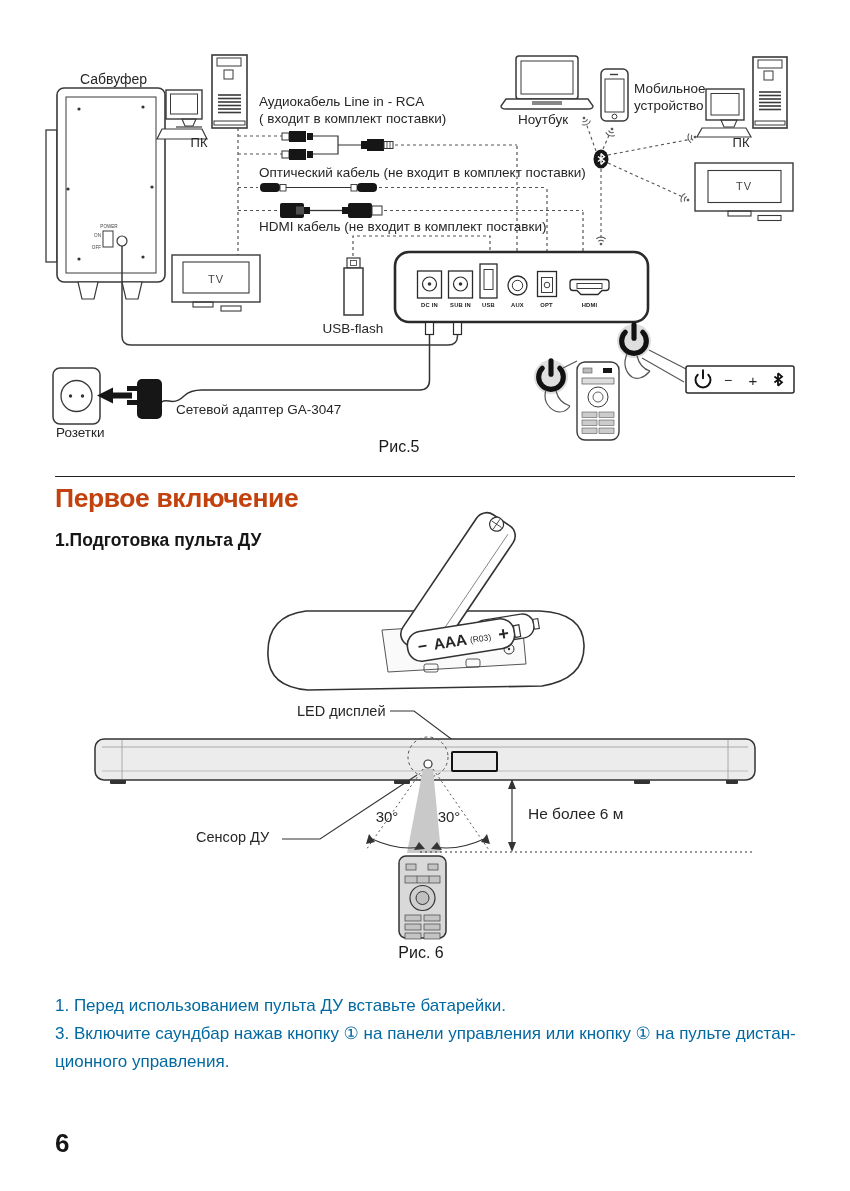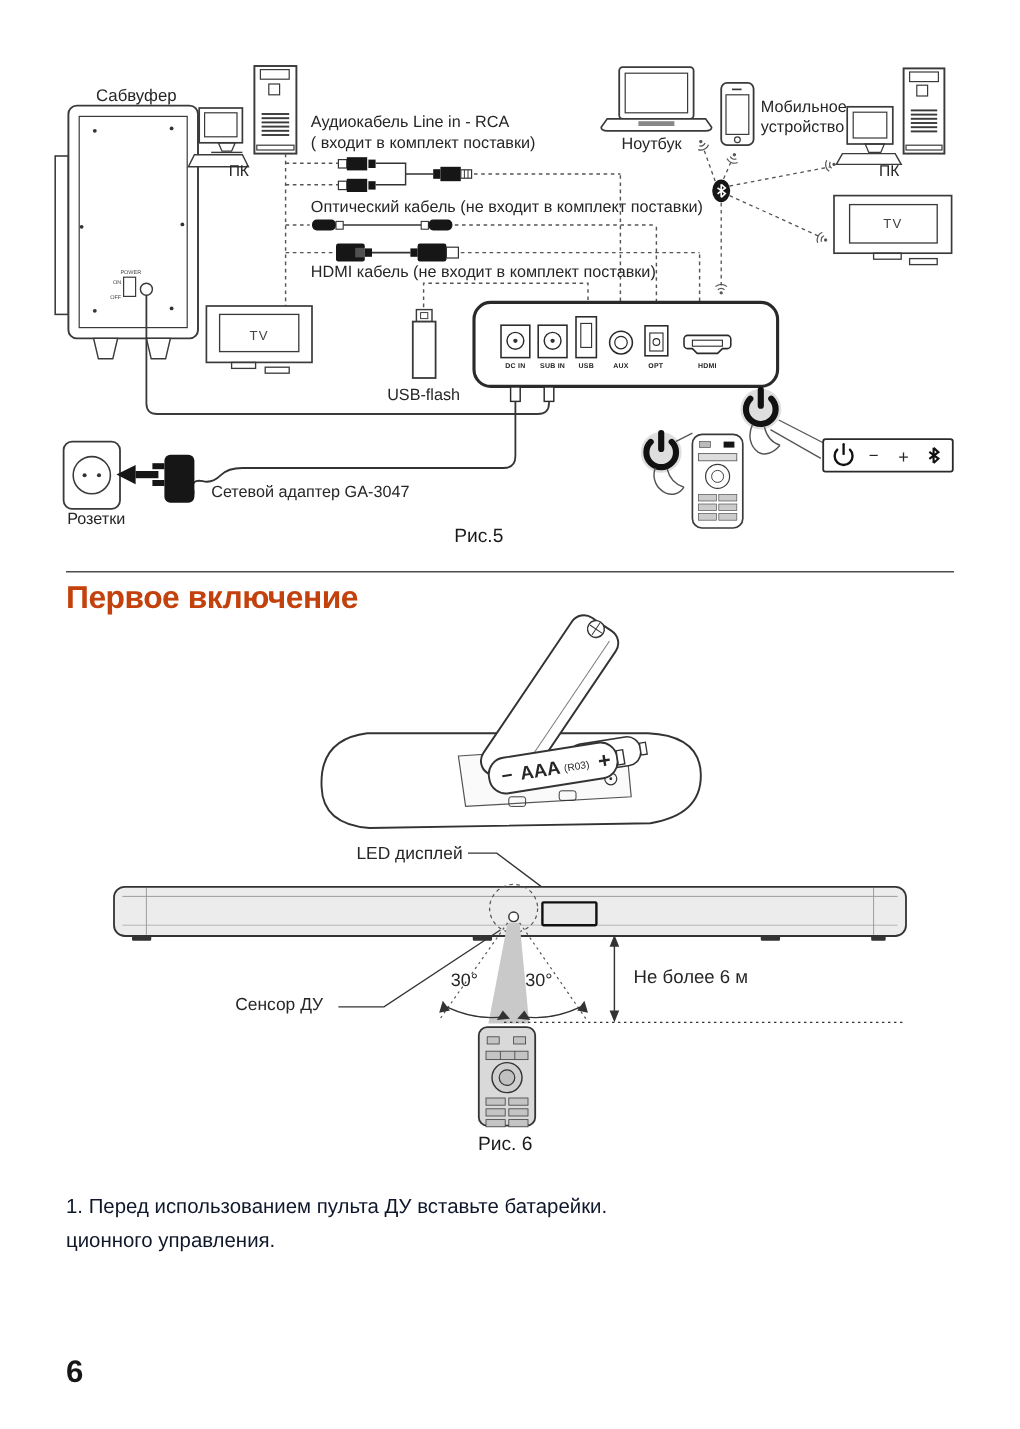--- a/index.html
+++ b/index.html
@@ -11,21 +11,21 @@
   .lbl{font-size:13.5px;}
   .lbls{font-size:13px;}
   .tvtxt{font-size:11px;letter-spacing:1px;fill:#444;}
   .port{font-size:5.8px;font-weight:700;letter-spacing:.2px;fill:#222;}
   .tiny{font-size:4.6px;fill:#444;}
   .cap{font-size:16px;fill:#1a1a1a;}
   .big15{font-size:15px;}
   .hr{position:absolute;left:55px;width:740px;border-top:1.6px solid #222;}
   .h1{position:absolute;left:55px;font-size:26.5px;font-weight:700;color:#c2410c;letter-spacing:-.4px;}
   .h2{position:absolute;left:55px;font-size:17.5px;font-weight:700;color:#161616;}
-  .instr{position:absolute;left:55px;top:992px;font-size:17px;line-height:28px;color:#0f172a;}
+  .instr{position:absolute;left:55px;top:992px;font-size:17px;line-height:28px;color:#0369a1;}
   .instr div{white-space:pre;}
   .pagenum{position:absolute;left:55px;top:1128px;font-size:26px;font-weight:600;color:#161616;}
 </style>
 </head>
 <body>
 
 <div class="page">
 
 <svg class="abs" style="left:0;top:0" width="850" height="470" viewBox="0 0 850 470">
   <defs>
@@ -318,20 +318,21 @@
       <text x="753" y="385.5" font-size="15" text-anchor="middle" fill="#111">+</text>
       <use href="#btr" transform="translate(778,379.5) scale(1.05)" stroke="#111" stroke-width="1.7" fill="none"></use>
     </g>
   </g>
 
   <text class="cap" x="399" y="452" text-anchor="middle">Рис.5</text>
 </svg>
 
 <div class="hr" style="top:476px"></div>
 <div class="h1" style="top:483px">Первое включение</div>
+<div class="h2" style="top:530px">1.Подготовка пульта ДУ</div>
 
 <svg class="abs" style="left:0;top:510px" width="850" height="470" viewBox="0 510 850 470">
 
   <g stroke="#333" fill="none">
     <path d="M268,656 Q266,616 306,611 L540,611 Q583,613 584,645 Q585,679 542,686 L308,690 Q269,687 268,656 Z" stroke-width="1.6" fill="#fff"></path>
     <path d="M382,630 L522,621 L526,664 L388,672 Z" stroke="#555" stroke-width="1" fill="#fafafa"></path>
     <rect x="424" y="664" width="14" height="8" rx="2" stroke-width=".8"></rect>
     <rect x="466" y="659" width="14" height="8" rx="2" stroke-width=".8"></rect>
     <circle cx="509" cy="649" r="5" stroke-width="1"></circle>
     <circle cx="509" cy="649" r="1.2" fill="#333" stroke="none"></circle>
@@ -420,18 +421,19 @@
     <line x1="429" y1="876" x2="429" y2="883" stroke="#444" stroke-width=".7"></line>
     <circle cx="422.5" cy="898" r="12.5" stroke-width="1.2" fill="#cfcfcf"></circle>
     <circle cx="422.5" cy="898" r="6.5" stroke-width="1" fill="#c0c0c0"></circle>
   </g>
 
   <text class="cap" x="421" y="958" text-anchor="middle">Рис. 6</text>
 </svg>
 
 <div class="instr">
   <div>1. Перед использованием пульта ДУ вставьте батарейки.</div>
+  <div>3. Включите саундбар нажав кнопку ① на панели управления или кнопку ① на пульте дистан-</div>
   <div>ционного управления.</div>
 </div>
 
 <div class="pagenum">6</div>
 
 </div>
 
 </body></html>

